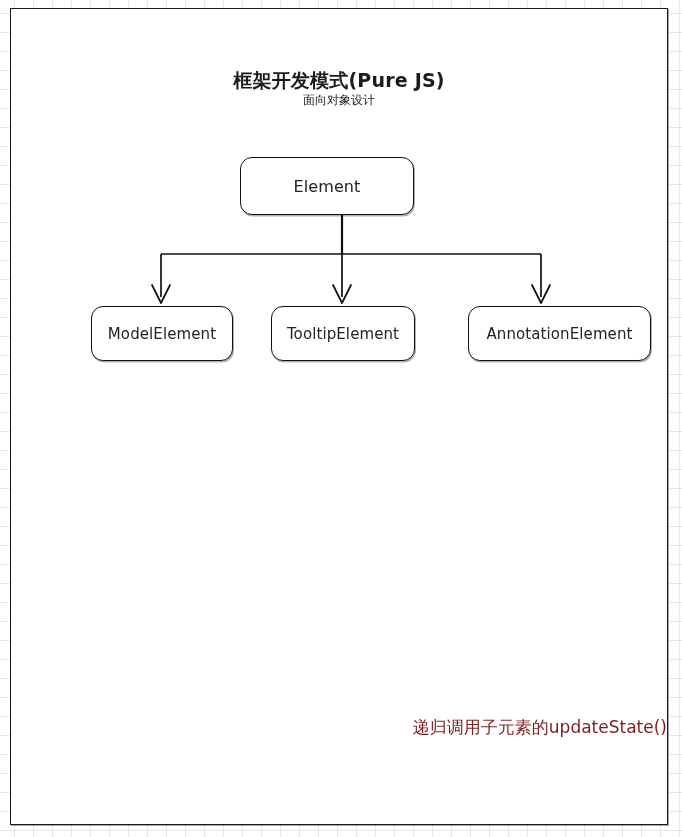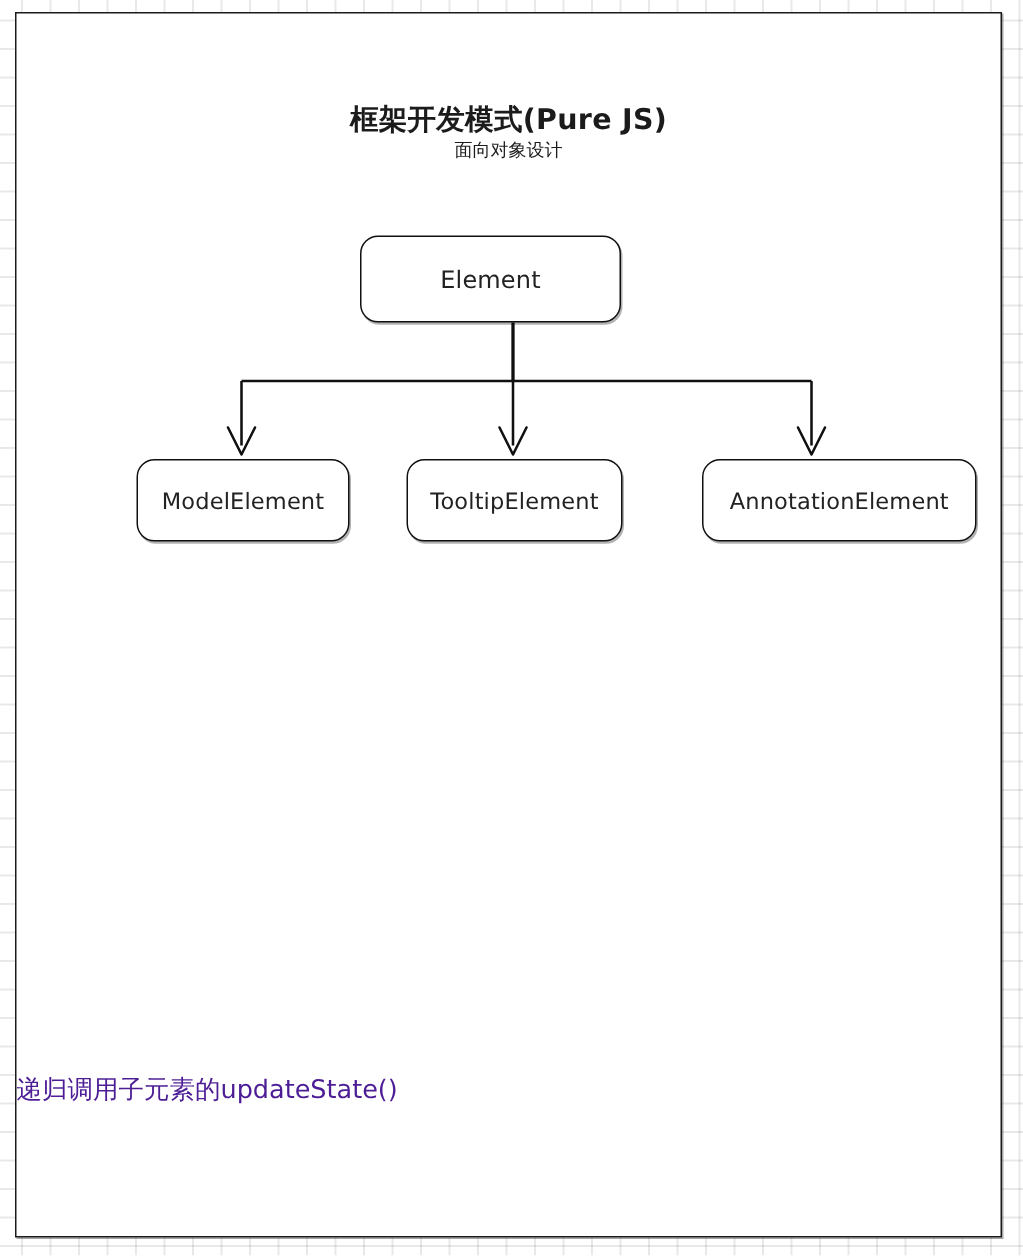--- a/index.html
+++ b/index.html
@@ -55,22 +55,22 @@
     font-size: 12px;
     font-weight: normal;
     display: block;
   }
 
   .caption-block {
     position: absolute;
     left: 0;
     right: 0;
     top: 706px;
-    text-align: left;
-    color: #4c1d95;
+    text-align: right;
+    color: #7f1d1d;
     line-height: 1.45;
   }
   .caption-line {
     font-size: 17px;
     display: block;
   }
 
   
   .node {
     position: absolute;

